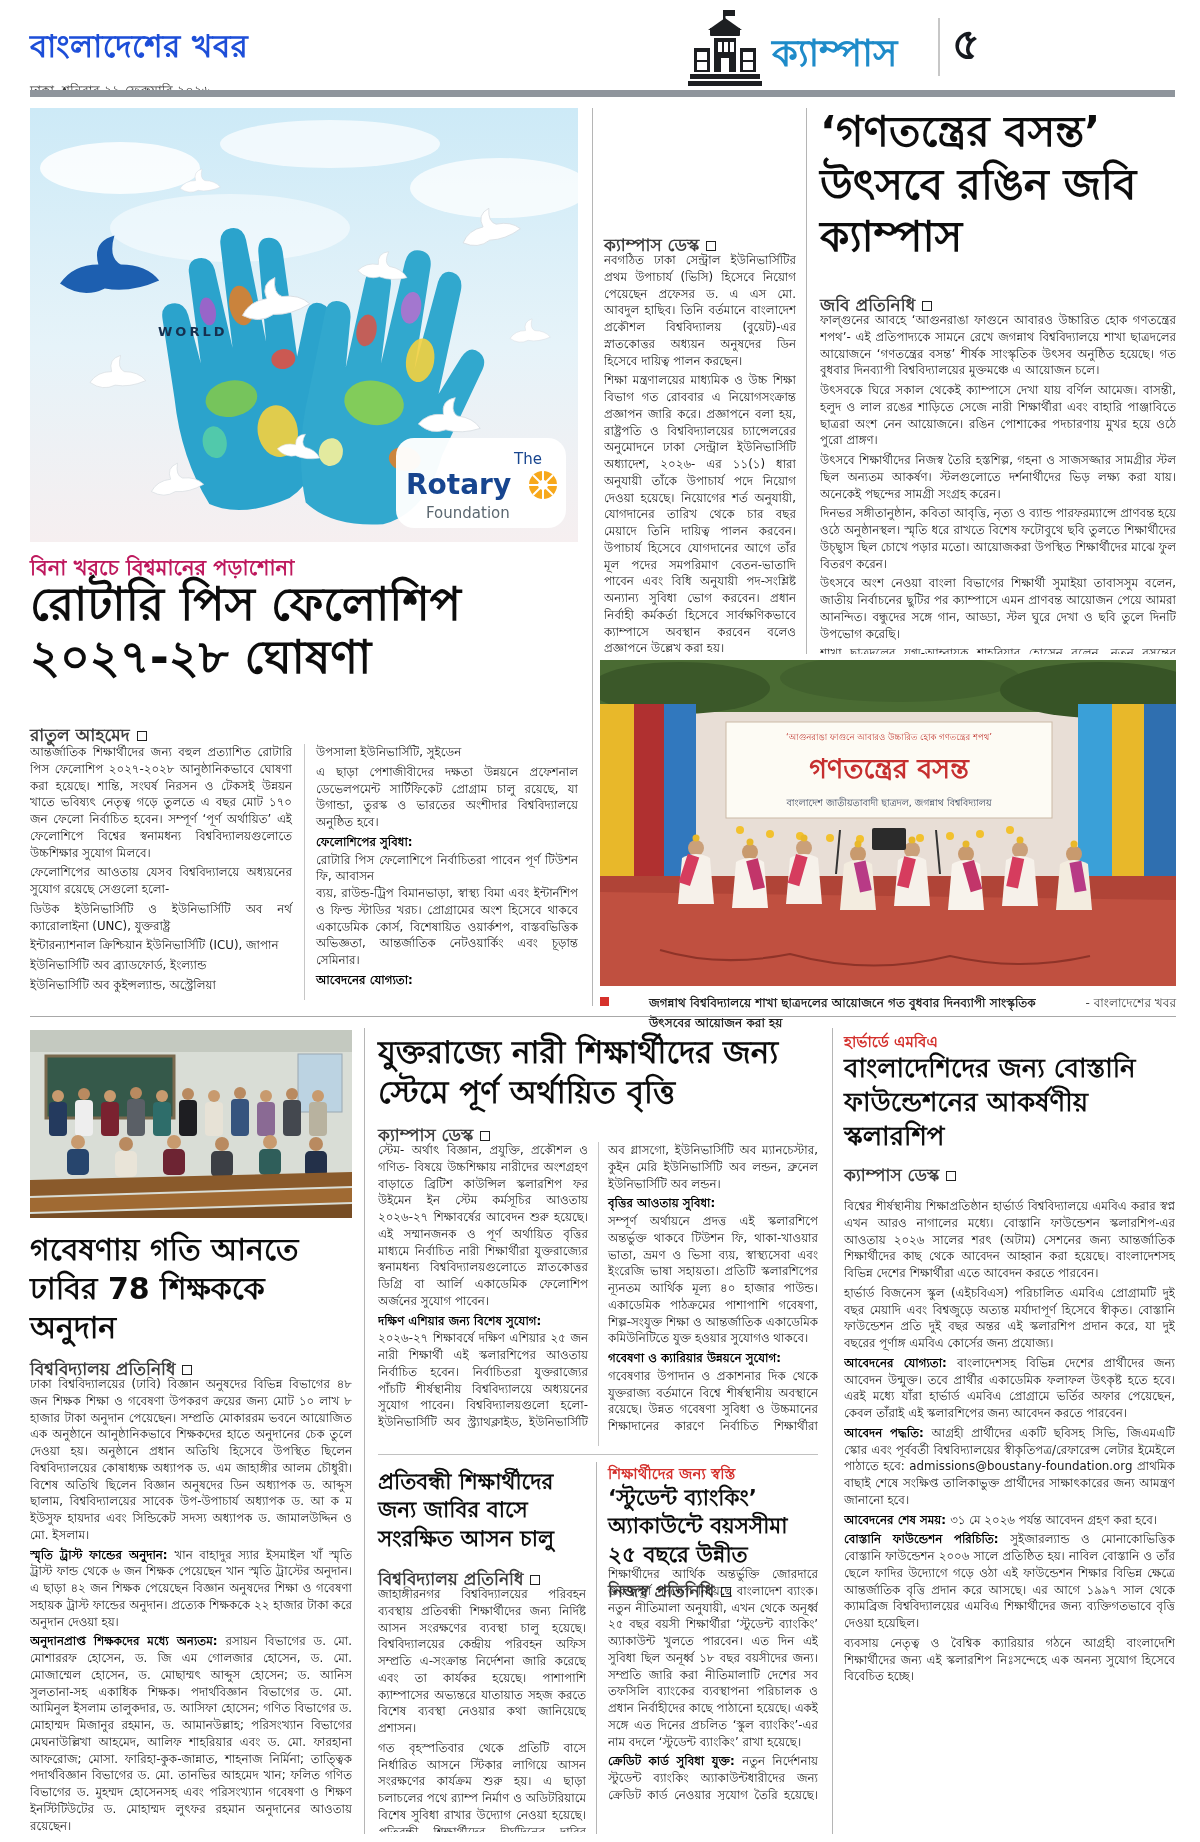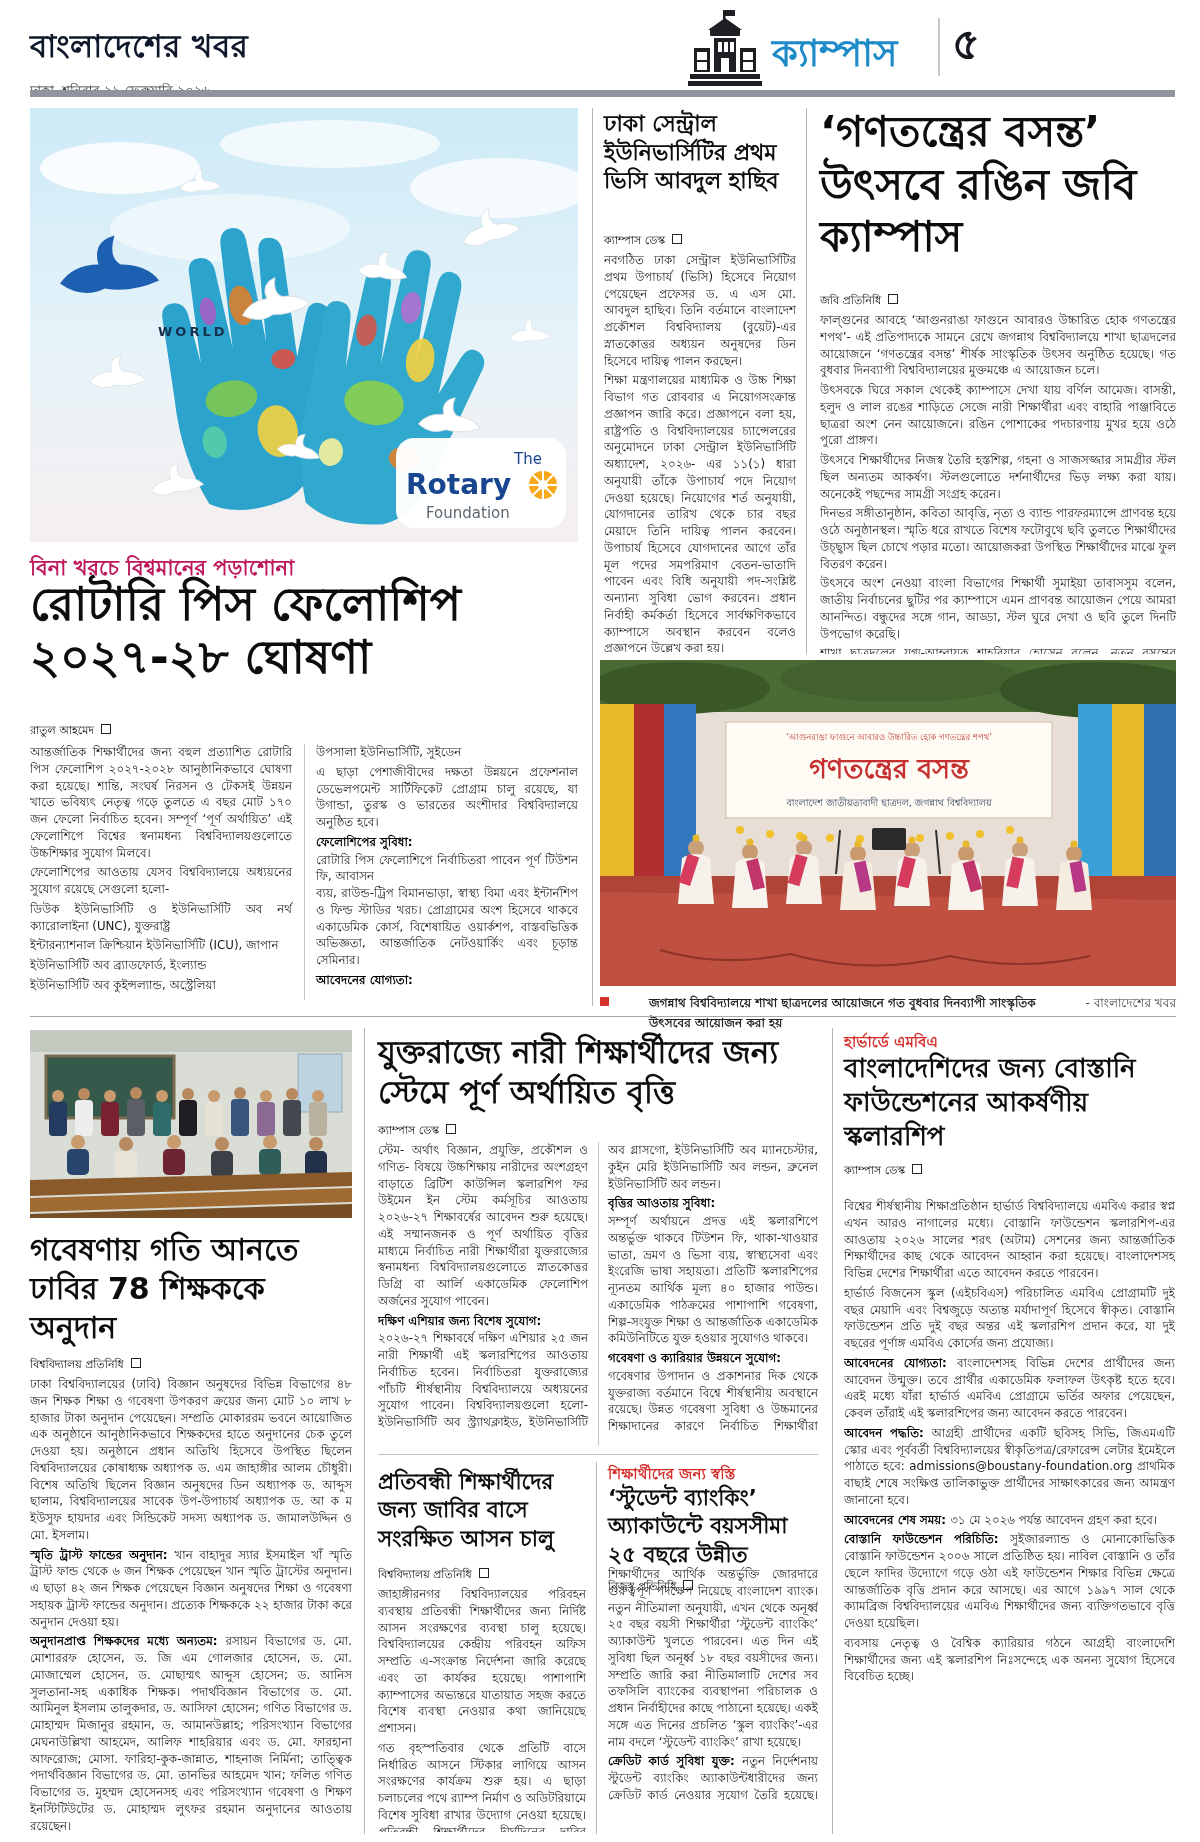--- a/index.html
+++ b/index.html
@@ -1,38 +1,38 @@
 <!DOCTYPE html>
 <html><head>
 <meta charset="utf-8">
 <style>
   html,body{margin:0;padding:0;background:#ffffff;}
   #page{position:relative;width:1200px;height:1842px;background:#ffffff;overflow:hidden;
         font-family:"DejaVu Sans","Liberation Sans",sans-serif;color:#1b1b1b;}
   .abs{position:absolute;}
   
-  .masthead{font-size:31px;font-weight:800;color:#0f172a;letter-spacing:.5px;}
+  .masthead{font-size:31px;font-weight:800;color:#1d4ed8;letter-spacing:.5px;}
   .dateline{font-size:13px;color:#333;}
   .section-name{font-size:37px;font-weight:700;color:#1e8bc9;}
   .page-num{font-size:43px;font-weight:700;color:#15191f;}
   .vrule{width:2px;background:#c7c7c7;}
   .top-rule{background:#8f959c;height:7px;}
   .hrule{background:#a8a8a8;height:1px;}
   .col-divider{width:1px;background:#b5b5b5;}
   
   .kicker-blue{font-size:21px;font-weight:700;color:#be185d;}
   .kicker-red{font-size:15px;font-weight:700;color:#d4302c;}
   .headline{font-weight:700;color:#0d0d0d;margin:0;}
   .hl-xl{font-size:46px;line-height:1.16;}
   .hl-lg{font-size:42px;line-height:1.25;}
   .hl-md{font-size:30px;line-height:1.3;}
   .hl-sm{font-size:22px;line-height:1.3;}
   .hl-xs{font-size:21.5px;line-height:1.32;}
   .hl-d{font-size:26px;line-height:1.3;}
-  .byline{font-size:11px;font-weight:400;color:#000000;}
+  .byline{font-size:17px;font-weight:700;color:#404040;}
   .sq{display:inline-block;width:8px;height:8px;border:1.5px solid #222;margin-left:7px;}
   .body-text{font-size:11.8px;line-height:1.42;text-align:justify;color:#1b1b1b;overflow:hidden;}
   .body-text p{margin:0 0 3px 0;}
   .body-text b{color:#000;}
   .blockheads p b{display:block;margin:2px 0 1px 0;text-align:left;}
   .two-col{column-count:2;column-gap:24px;column-rule:1px solid #c6c6c6;}
   
   .caption-row{display:flex;align-items:flex-start;gap:8px;font-size:12px;color:#222;}
   .cap-sq{flex:0 0 auto;width:9px;height:9px;background:#d6312b;margin-top:3px;}
   .cap-text{font-weight:600;flex:1 1 auto;}
@@ -163,21 +163,20 @@
         <p><b>ফেলোশিপের সুবিধা: </b>রোটারি পিস ফেলোশিপে নির্বাচিতরা পাবেন পূর্ণ টিউশন ফি, আবাসন</p>
       </div>
     <div>
         <p>ব্যয়, রাউন্ড-ট্রিপ বিমানভাড়া, স্বাস্থ্য বিমা এবং ইন্টার্নশিপ ও ফিল্ড স্টাডির খরচ। প্রোগ্রামের অংশ হিসেবে থাকবে একাডেমিক কোর্স, বিশেষায়িত ওয়ার্কশপ, বাস্তবভিত্তিক অভিজ্ঞতা, আন্তর্জাতিক নেটওয়ার্কিং এবং চূড়ান্ত সেমিনার।</p>
         <p><b>আবেদনের যোগ্যতা: </b>ফেলোশিপে আবেদন করতে পারবেন বিশ্বের সব দেশের প্রার্থীরা। প্রার্থীর স্নাতক ডিগ্রি থাকা আবশ্যক। মাস্টার্স প্রোগ্রামের জন্য কমপক্ষে তিন বছরের কাজের অভিজ্ঞতা এবং সার্টিফিকেট প্রোগ্রামের জন্য পাঁচ বছরের অভিজ্ঞতা প্রয়োজন। পাশাপাশি নেতৃত্বের সক্ষমতা ও শান্তি-উন্নয়ন খাতে কাজের আগ্রহ প্রমাণ করতে হবে। শেষ ডিগ্রির পর অন্তত তিন বছরের ব্যবধান থাকাও শর্তের মধ্যে রয়েছে।</p>
       </div>
   </div>
 
   <div class="abs col-divider" style="left:592px;top:108px;height:898px;"></div>
 
-  <h2 class="abs headline hl-sm" style="left:604px;top:110px;width:194px;">ঢাকা সেন্ট্রাল ইউনিভার্সিটির প্রথম ভিসি আবদুল হাছিব</h2>
   <div class="abs byline" style="left:604px;top:232px;">
     <span>ক্যাম্পাস ডেস্ক</span><span class="sq"></span>
   </div>
   <div class="abs body-text" style="left:604px;top:252px;width:192px;height:400px;">
       <p>নবগঠিত ঢাকা সেন্ট্রাল ইউনিভার্সিটির প্রথম উপাচার্য (ভিসি) হিসেবে নিয়োগ পেয়েছেন প্রফেসর ড. এ এস মো. আবদুল হাছিব। তিনি বর্তমানে বাংলাদেশ প্রকৌশল বিশ্ববিদ্যালয় (বুয়েট)-এর স্নাতকোত্তর অধ্যয়ন অনুষদের ডিন হিসেবে দায়িত্ব পালন করছেন।</p>
       <p>শিক্ষা মন্ত্রণালয়ের মাধ্যমিক ও উচ্চ শিক্ষা বিভাগ গত রোববার এ নিয়োগসংক্রান্ত প্রজ্ঞাপন জারি করে। প্রজ্ঞাপনে বলা হয়, রাষ্ট্রপতি ও বিশ্ববিদ্যালয়ের চ্যান্সেলরের অনুমোদনে ঢাকা সেন্ট্রাল ইউনিভার্সিটি অধ্যাদেশ, ২০২৬- এর ১১(১) ধারা অনুযায়ী তাঁকে উপাচার্য পদে নিয়োগ দেওয়া হয়েছে। নিয়োগের শর্ত অনুযায়ী, যোগদানের তারিখ থেকে চার বছর মেয়াদে তিনি দায়িত্ব পালন করবেন। উপাচার্য হিসেবে যোগদানের আগে তাঁর মূল পদের সমপরিমাণ বেতন-ভাতাদি পাবেন এবং বিধি অনুযায়ী পদ-সংশ্লিষ্ট অন্যান্য সুবিধা ভোগ করবেন। প্রধান নির্বাহী কর্মকর্তা হিসেবে সার্বক্ষণিকভাবে ক্যাম্পাসে অবস্থান করবেন বলেও প্রজ্ঞাপনে উল্লেখ করা হয়।</p>
     </div>
 
   <div class="abs col-divider" style="left:806px;top:108px;height:546px;"></div>
 

